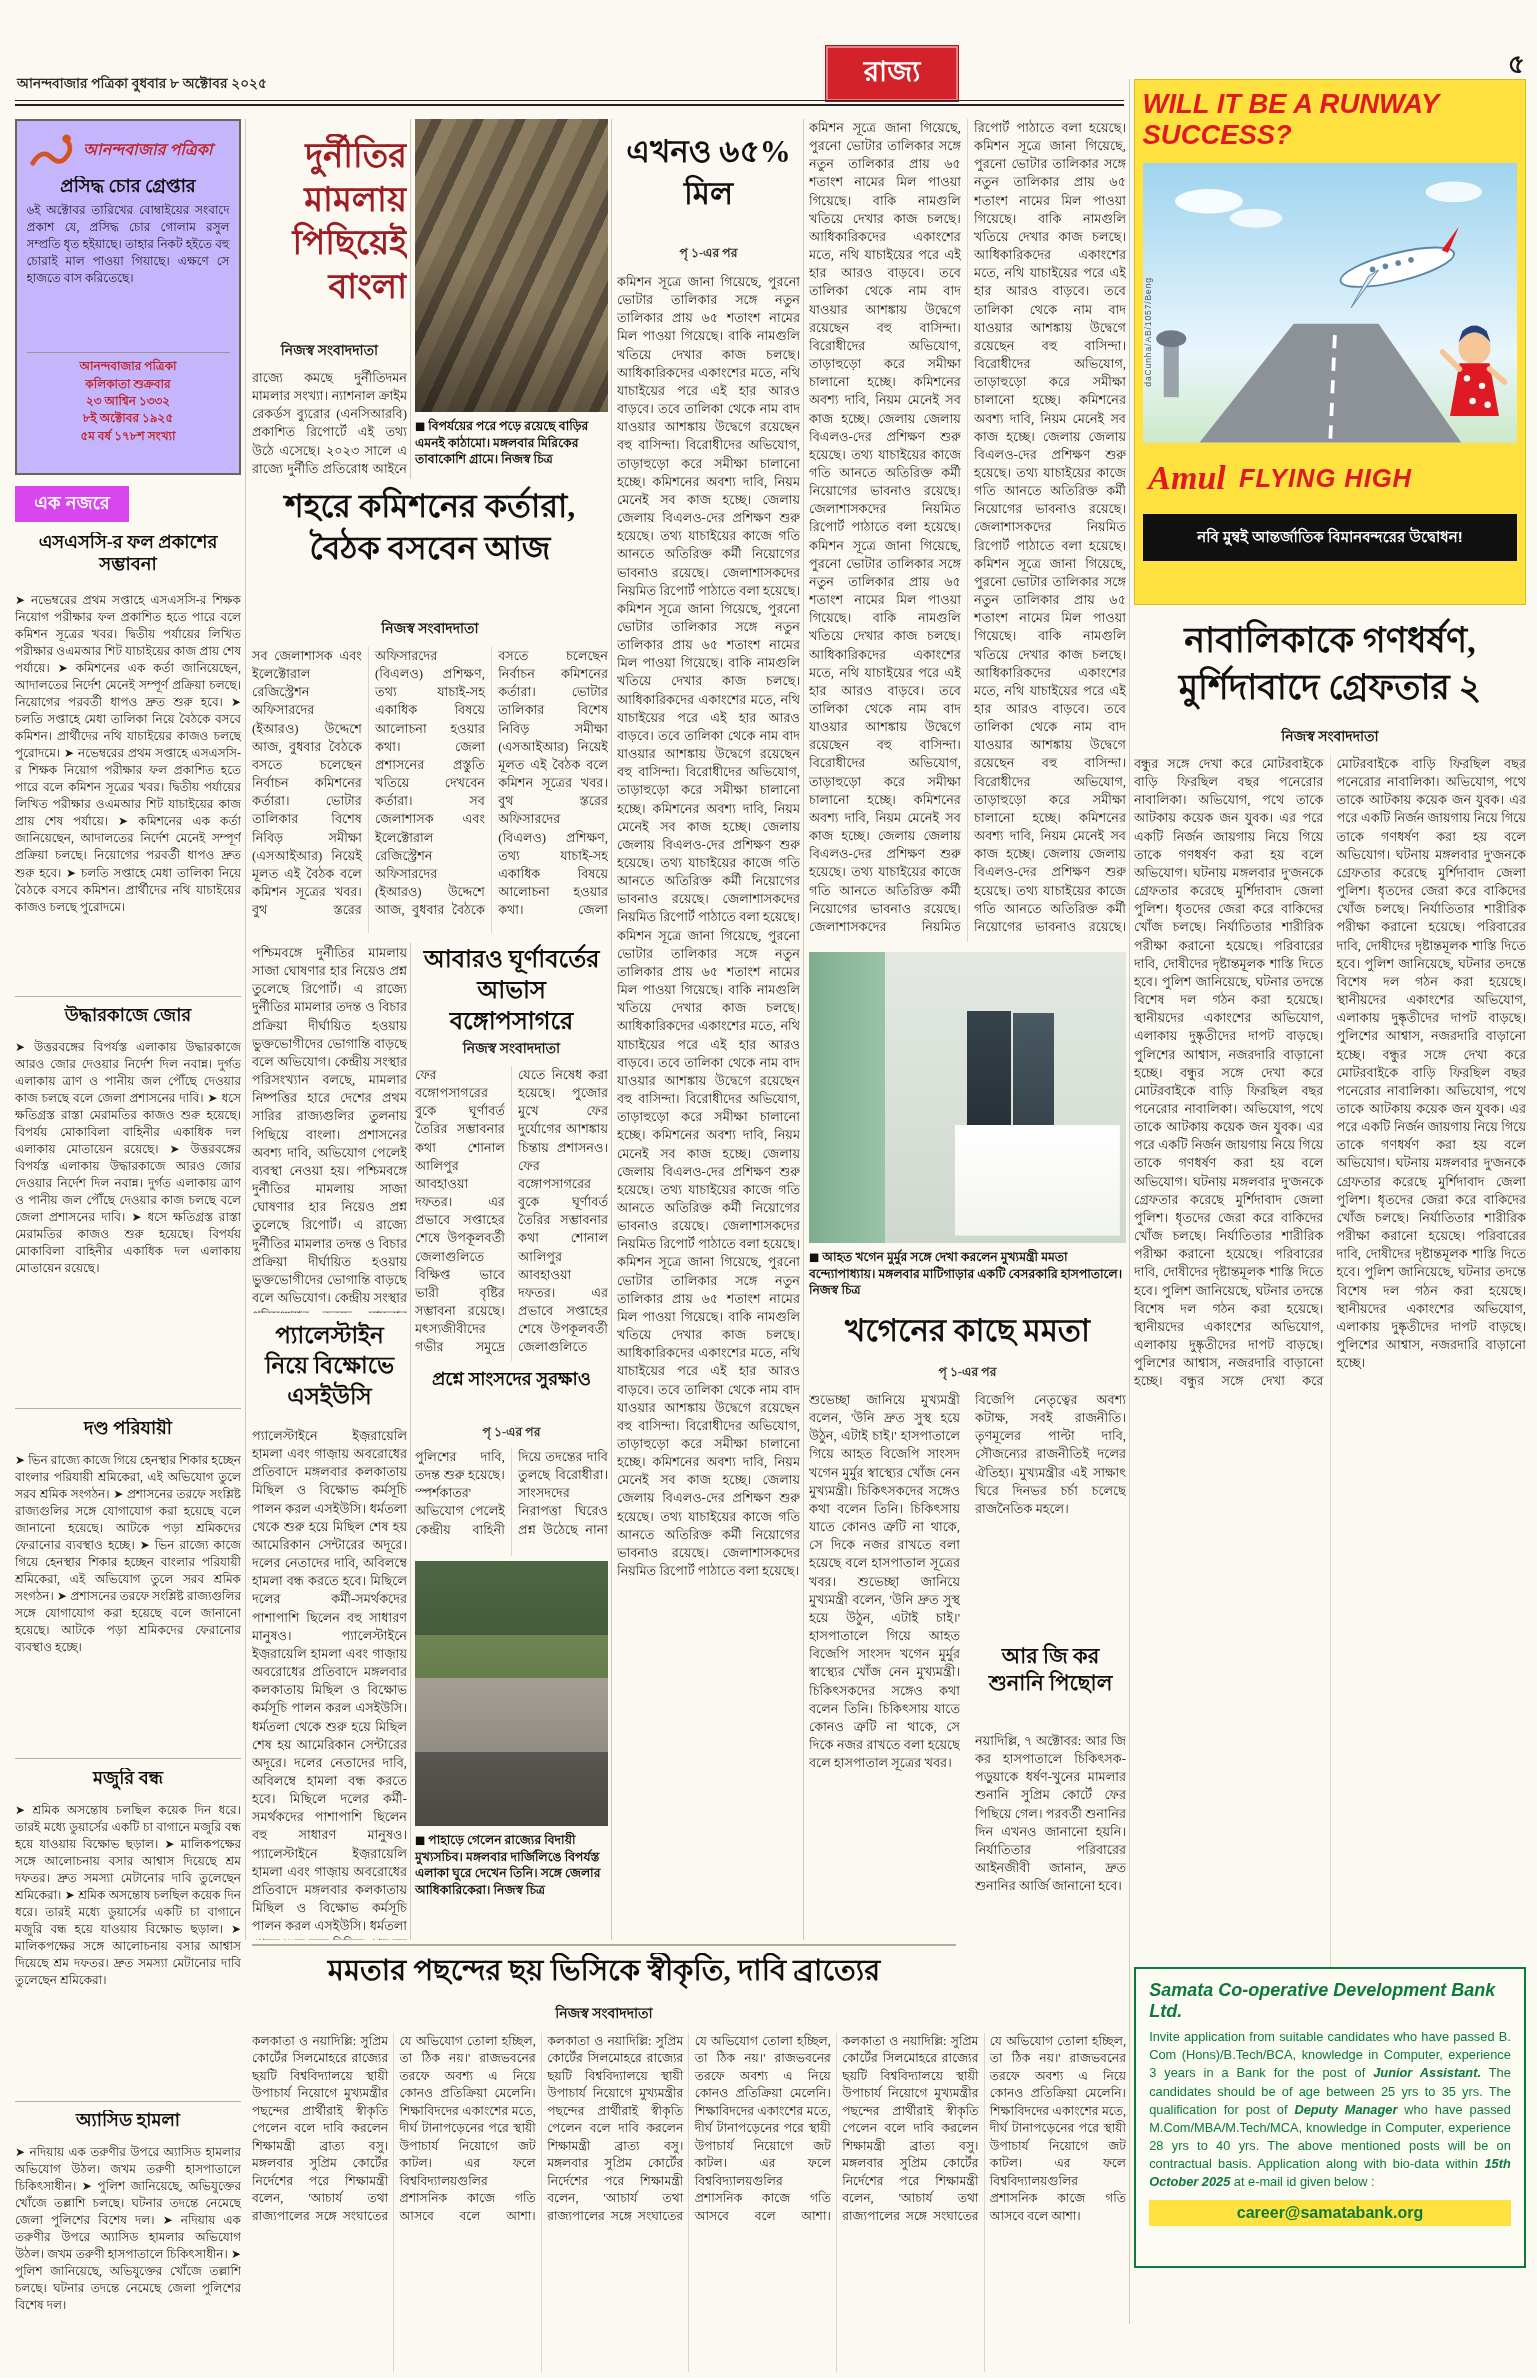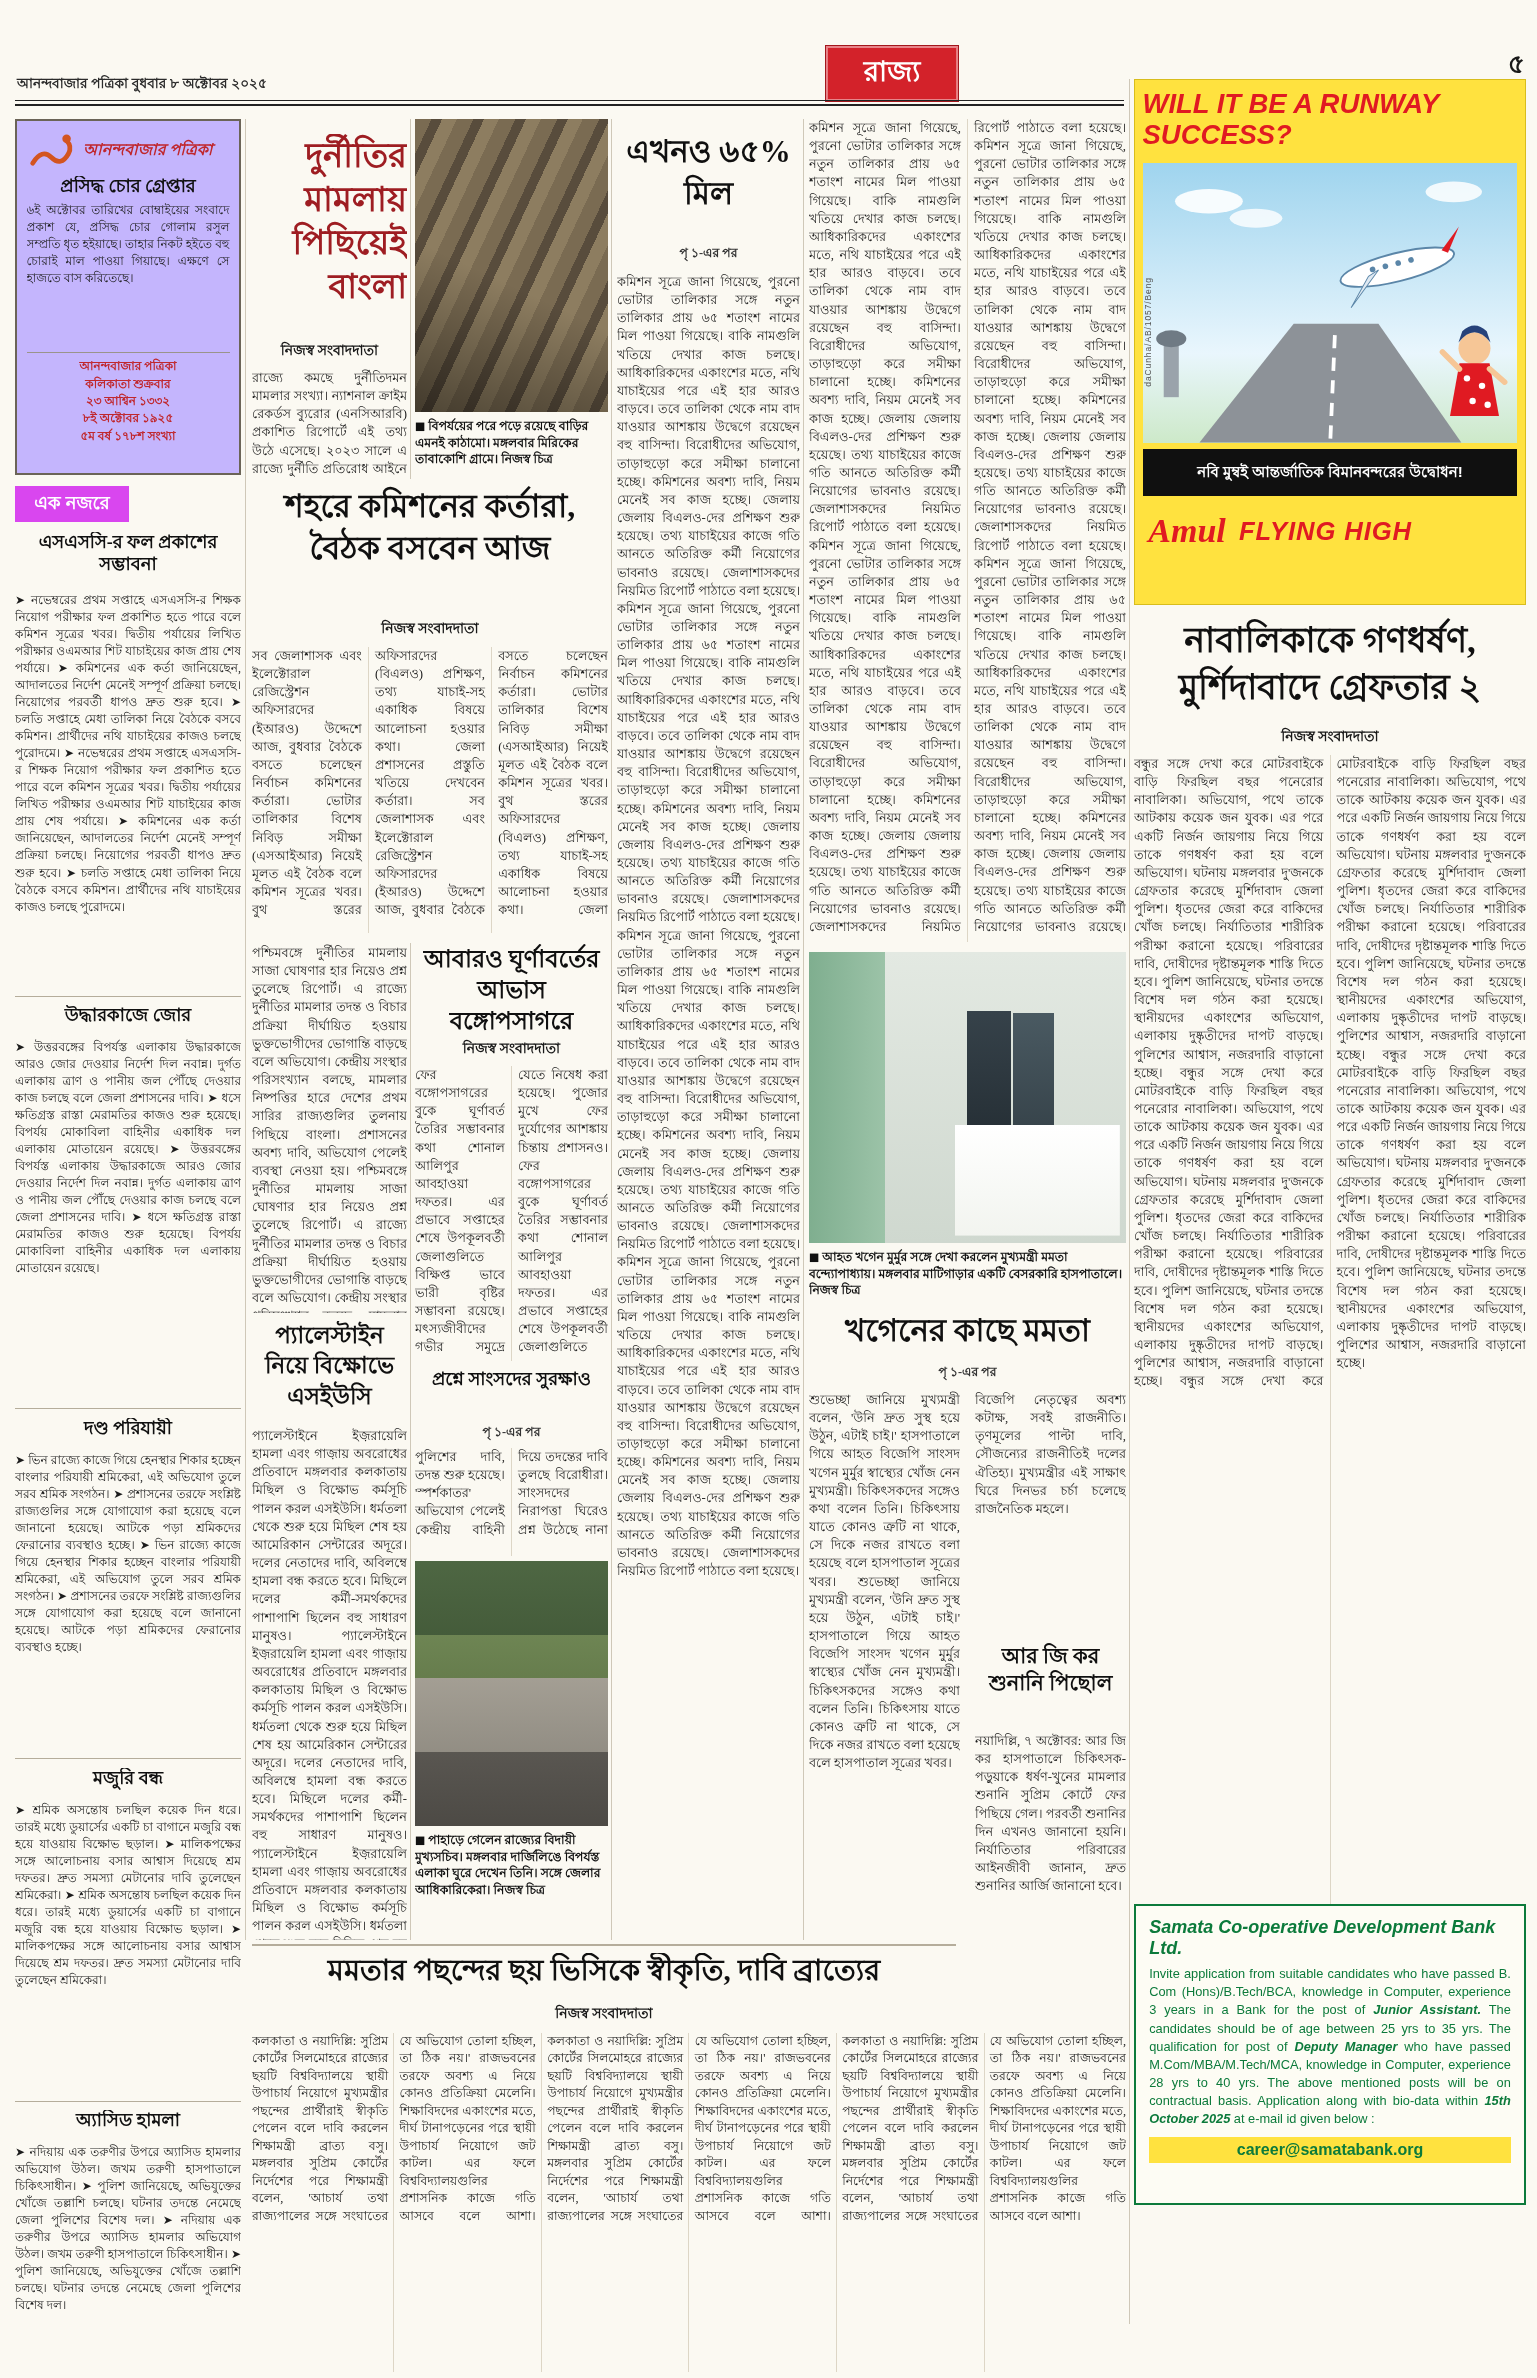--- a/index.html
+++ b/index.html
@@ -120,25 +120,25 @@
           <circle cx="344" cy="228" r="3.4" fill="#ffffff"></circle>
             <circle cx="360" cy="236" r="3.4" fill="#ffffff"></circle>
           <circle cx="350" cy="252" r="3.4" fill="#ffffff"></circle>
             <circle cx="366" cy="256" r="3.4" fill="#ffffff"></circle>
           <line x1="336" y1="218" x2="318" y2="200" stroke="#f6c696" stroke-width="6" stroke-linecap="round"></line>
           <line x1="368" y1="218" x2="384" y2="232" stroke="#f6c696" stroke-width="6" stroke-linecap="round"></line>
         </g>
       </svg>
       <div id="cartoon-credit">daCunha/AB/1057/Beng</div>
     </div>
-    <div id="cartoon-caption">নবি মুম্বই আন্তর্জাতিক বিমানবন্দরের উদ্বোধন!</div>
     <div id="amul-row">
       <span id="amul-logo">Amul</span>
       <span id="amul-tagline">FLYING HIGH</span>
     </div>
+    <div id="cartoon-caption">নবি মুম্বই আন্তর্জাতিক বিমানবন্দরের উদ্বোধন!</div>
   </div>
 
   <div class="abs" id="archive-box" style="left:15px;top:119px;width:226px;height:356px;">
     <div style="display:flex;align-items:center;gap:7.6px;">
       <svg width="49" height="42" viewBox="0 0 52 44">
         <path d="M6,36 q10,-16 20,-6 q10,10 18,-4 q4,-8 -2,-14" fill="none" stroke="#d35420" stroke-width="5" stroke-linecap="round"></path>
         <circle cx="42" cy="10" r="4.5" fill="#d35420"></circle>
       </svg>
       <div id="archive-brand">আনন্দবাজার পত্রিকা</div>
     </div>
@@ -212,21 +212,21 @@
   <div class="abs note" style="left:809px;top:1363px;width:317px;height:19px;">পৃ ১-এর পর</div>
   <div class="abs j" style="left:809px;top:1391px;width:151px;height:549px;">শুভেচ্ছা জানিয়ে মুখ্যমন্ত্রী বলেন, 'উনি দ্রুত সুস্থ হয়ে উঠুন, এটাই চাই।' হাসপাতালে গিয়ে আহত বিজেপি সাংসদ খগেন মুর্মুর স্বাস্থ্যের খোঁজ নেন মুখ্যমন্ত্রী। চিকিৎসকদের সঙ্গেও কথা বলেন তিনি। চিকিৎসায় যাতে কোনও ত্রুটি না থাকে, সে দিকে নজর রাখতে বলা হয়েছে বলে হাসপাতাল সূত্রের খবর। শুভেচ্ছা জানিয়ে মুখ্যমন্ত্রী বলেন, 'উনি দ্রুত সুস্থ হয়ে উঠুন, এটাই চাই।' হাসপাতালে গিয়ে আহত বিজেপি সাংসদ খগেন মুর্মুর স্বাস্থ্যের খোঁজ নেন মুখ্যমন্ত্রী। চিকিৎসকদের সঙ্গেও কথা বলেন তিনি। চিকিৎসায় যাতে কোনও ত্রুটি না থাকে, সে দিকে নজর রাখতে বলা হয়েছে বলে হাসপাতাল সূত্রের খবর।</div>
   <div class="abs j" style="left:975px;top:1391px;width:151px;height:244px;">বিজেপি নেতৃত্বের অবশ্য কটাক্ষ, সবই রাজনীতি। তৃণমূলের পাল্টা দাবি, সৌজন্যের রাজনীতিই দলের ঐতিহ্য। মুখ্যমন্ত্রীর এই সাক্ষাৎ ঘিরে দিনভর চর্চা চলেছে রাজনৈতিক মহলে।</div>
   <div class="abs head" id="rgkar-headline" style="left:975px;top:1643px;width:151px;height:81px;">আর জি কর শুনানি পিছোল</div>
   <div class="abs j" style="left:975px;top:1732px;width:151px;height:208px;">নয়াদিল্লি, ৭ অক্টোবর: আর জি কর হাসপাতালে চিকিৎসক-পড়ুয়াকে ধর্ষণ-খুনের মামলার শুনানি সুপ্রিম কোর্টে ফের পিছিয়ে গেল। পরবর্তী শুনানির দিন এখনও জানানো হয়নি। নির্যাতিতার পরিবারের আইনজীবী জানান, দ্রুত শুনানির আর্জি জানানো হবে।</div>
 
   <div class="abs head" id="gangrape-headline" style="left:1134px;top:617px;width:392px;height:104px;">নাবালিকাকে গণধর্ষণ, মুর্শিদাবাদে গ্রেফতার ২</div>
   <div class="abs byline" style="left:1134px;top:725px;width:392px;height:23px;">নিজস্ব সংবাদদাতা</div>
   <div class="abs j cols2" style="left:1134px;top:755px;width:392px;height:1259px;">বন্ধুর সঙ্গে দেখা করে মোটরবাইকে বাড়ি ফিরছিল বছর পনেরোর নাবালিকা। অভিযোগ, পথে তাকে আটকায় কয়েক জন যুবক। এর পরে একটি নির্জন জায়গায় নিয়ে গিয়ে তাকে গণধর্ষণ করা হয় বলে অভিযোগ। ঘটনায় মঙ্গলবার দু'জনকে গ্রেফতার করেছে মুর্শিদাবাদ জেলা পুলিশ। ধৃতদের জেরা করে বাকিদের খোঁজ চলছে। নির্যাতিতার শারীরিক পরীক্ষা করানো হয়েছে। পরিবারের দাবি, দোষীদের দৃষ্টান্তমূলক শাস্তি দিতে হবে। পুলিশ জানিয়েছে, ঘটনার তদন্তে বিশেষ দল গঠন করা হয়েছে। স্থানীয়দের একাংশের অভিযোগ, এলাকায় দুষ্কৃতীদের দাপট বাড়ছে। পুলিশের আশ্বাস, নজরদারি বাড়ানো হচ্ছে। বন্ধুর সঙ্গে দেখা করে মোটরবাইকে বাড়ি ফিরছিল বছর পনেরোর নাবালিকা। অভিযোগ, পথে তাকে আটকায় কয়েক জন যুবক। এর পরে একটি নির্জন জায়গায় নিয়ে গিয়ে তাকে গণধর্ষণ করা হয় বলে অভিযোগ। ঘটনায় মঙ্গলবার দু'জনকে গ্রেফতার করেছে মুর্শিদাবাদ জেলা পুলিশ। ধৃতদের জেরা করে বাকিদের খোঁজ চলছে। নির্যাতিতার শারীরিক পরীক্ষা করানো হয়েছে। পরিবারের দাবি, দোষীদের দৃষ্টান্তমূলক শাস্তি দিতে হবে। পুলিশ জানিয়েছে, ঘটনার তদন্তে বিশেষ দল গঠন করা হয়েছে। স্থানীয়দের একাংশের অভিযোগ, এলাকায় দুষ্কৃতীদের দাপট বাড়ছে। পুলিশের আশ্বাস, নজরদারি বাড়ানো হচ্ছে। বন্ধুর সঙ্গে দেখা করে মোটরবাইকে বাড়ি ফিরছিল বছর পনেরোর নাবালিকা। অভিযোগ, পথে তাকে আটকায় কয়েক জন যুবক। এর পরে একটি নির্জন জায়গায় নিয়ে গিয়ে তাকে গণধর্ষণ করা হয় বলে অভিযোগ। ঘটনায় মঙ্গলবার দু'জনকে গ্রেফতার করেছে মুর্শিদাবাদ জেলা পুলিশ। ধৃতদের জেরা করে বাকিদের খোঁজ চলছে। নির্যাতিতার শারীরিক পরীক্ষা করানো হয়েছে। পরিবারের দাবি, দোষীদের দৃষ্টান্তমূলক শাস্তি দিতে হবে। পুলিশ জানিয়েছে, ঘটনার তদন্তে বিশেষ দল গঠন করা হয়েছে। স্থানীয়দের একাংশের অভিযোগ, এলাকায় দুষ্কৃতীদের দাপট বাড়ছে। পুলিশের আশ্বাস, নজরদারি বাড়ানো হচ্ছে। বন্ধুর সঙ্গে দেখা করে মোটরবাইকে বাড়ি ফিরছিল বছর পনেরোর নাবালিকা। অভিযোগ, পথে তাকে আটকায় কয়েক জন যুবক। এর পরে একটি নির্জন জায়গায় নিয়ে গিয়ে তাকে গণধর্ষণ করা হয় বলে অভিযোগ। ঘটনায় মঙ্গলবার দু'জনকে গ্রেফতার করেছে মুর্শিদাবাদ জেলা পুলিশ। ধৃতদের জেরা করে বাকিদের খোঁজ চলছে। নির্যাতিতার শারীরিক পরীক্ষা করানো হয়েছে। পরিবারের দাবি, দোষীদের দৃষ্টান্তমূলক শাস্তি দিতে হবে। পুলিশ জানিয়েছে, ঘটনার তদন্তে বিশেষ দল গঠন করা হয়েছে। স্থানীয়দের একাংশের অভিযোগ, এলাকায় দুষ্কৃতীদের দাপট বাড়ছে। পুলিশের আশ্বাস, নজরদারি বাড়ানো হচ্ছে।</div>
 
-  <div class="abs" id="bank-ad" style="left:1134px;top:1904px;width:392px;height:301px;">
+  <div class="abs" id="bank-ad" style="left:1134px;top:1967px;width:392px;height:301px;">
     <div id="bank-ad-title">Samata Co-operative Development Bank Ltd.</div>
     <div id="bank-ad-body">
       <span>Invite application from suitable candidates who have passed B. Com (Hons)/B.Tech/BCA, knowledge in Computer, experience 3 years in a Bank for the post of </span><b>Junior Assistant.</b><span> The candidates should be of age between 25 yrs to 35 yrs. The qualification for post of </span><b>Deputy Manager</b><span> who have passed M.Com/MBA/M.Tech/MCA, knowledge in Computer, experience 28 yrs to 40 yrs. The above mentioned posts will be on contractual basis. Application along with bio-data within </span><b>15th October 2025</b><span> at e-mail id given below :</span>
     </div>
     <div id="bank-ad-email">career@samatabank.org</div>
   </div>
 
   <div class="abs hrule" style="left:252px;top:1944px;width:704px;height:1.9px;"></div>
   <div class="abs head" id="vc-headline" style="left:252px;top:1953px;width:704px;height:47px;">মমতার পছন্দের ছয় ভিসিকে স্বীকৃতি, দাবি ব্রাত্যের</div>
   <div class="abs byline" style="left:252px;top:2002px;width:704px;height:23px;">নিজস্ব সংবাদদাতা</div>

